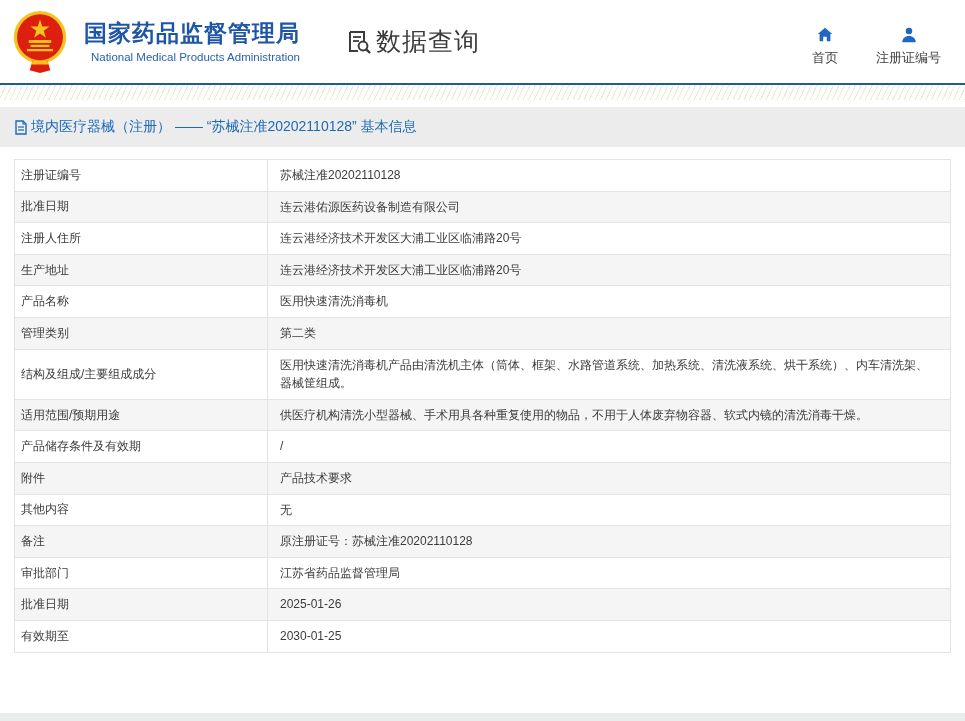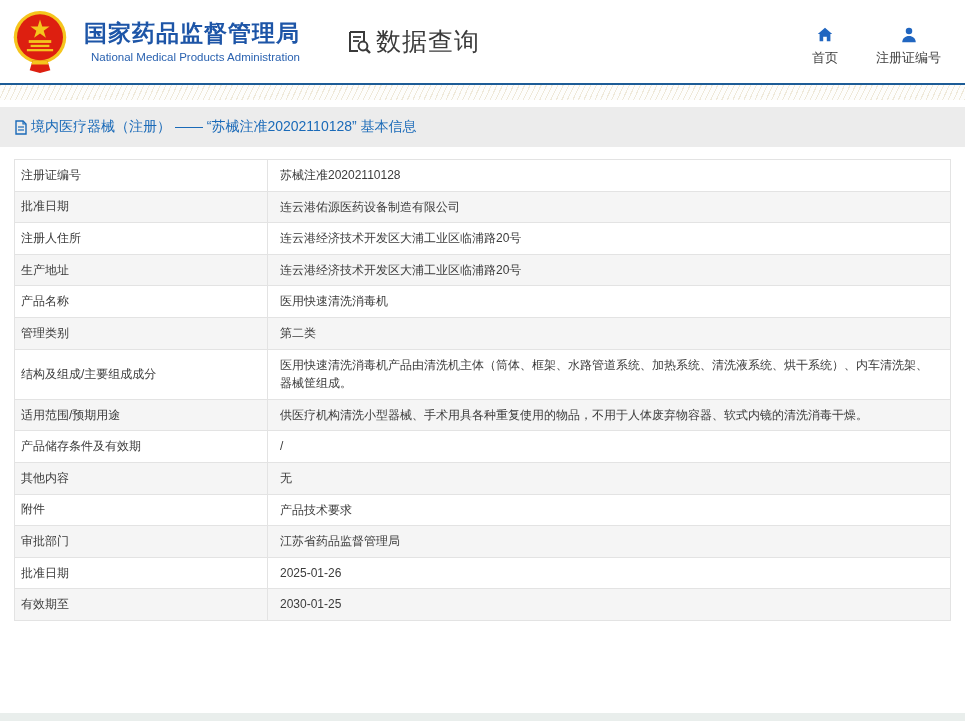--- a/index.html
+++ b/index.html
@@ -139,26 +139,30 @@
         </tr>
         <tr>
           <td class="lbl"><span>适用范围/预期用途</span></td>
           <td class="val"><span>供医疗机构清洗小型器械、手术用具各种重复使用的物品，不用于人体废弃物容器、软式内镜的清洗消毒干燥。</span></td>
         </tr>
         <tr>
           <td class="lbl"><span>产品储存条件及有效期</span></td>
           <td class="val"><span>/</span></td>
         </tr>
         <tr>
+          <td class="lbl"><span>附件</span></td>
+          <td class="val"><span>产品技术要求</span></td>
+        </tr>
+        <tr>
           <td class="lbl"><span>其他内容</span></td>
           <td class="val"><span>无</span></td>
         </tr>
         <tr>
-          <td class="lbl"><span>附件</span></td>
-          <td class="val"><span>产品技术要求</span></td>
+          <td class="lbl"><span>备注</span></td>
+          <td class="val"><span>原注册证号：苏械注准20202110128</span></td>
         </tr>
         <tr>
           <td class="lbl"><span>审批部门</span></td>
           <td class="val"><span>江苏省药品监督管理局</span></td>
         </tr>
         <tr>
           <td class="lbl"><span>批准日期</span></td>
           <td class="val"><span>2025-01-26</span></td>
         </tr>
         <tr>

